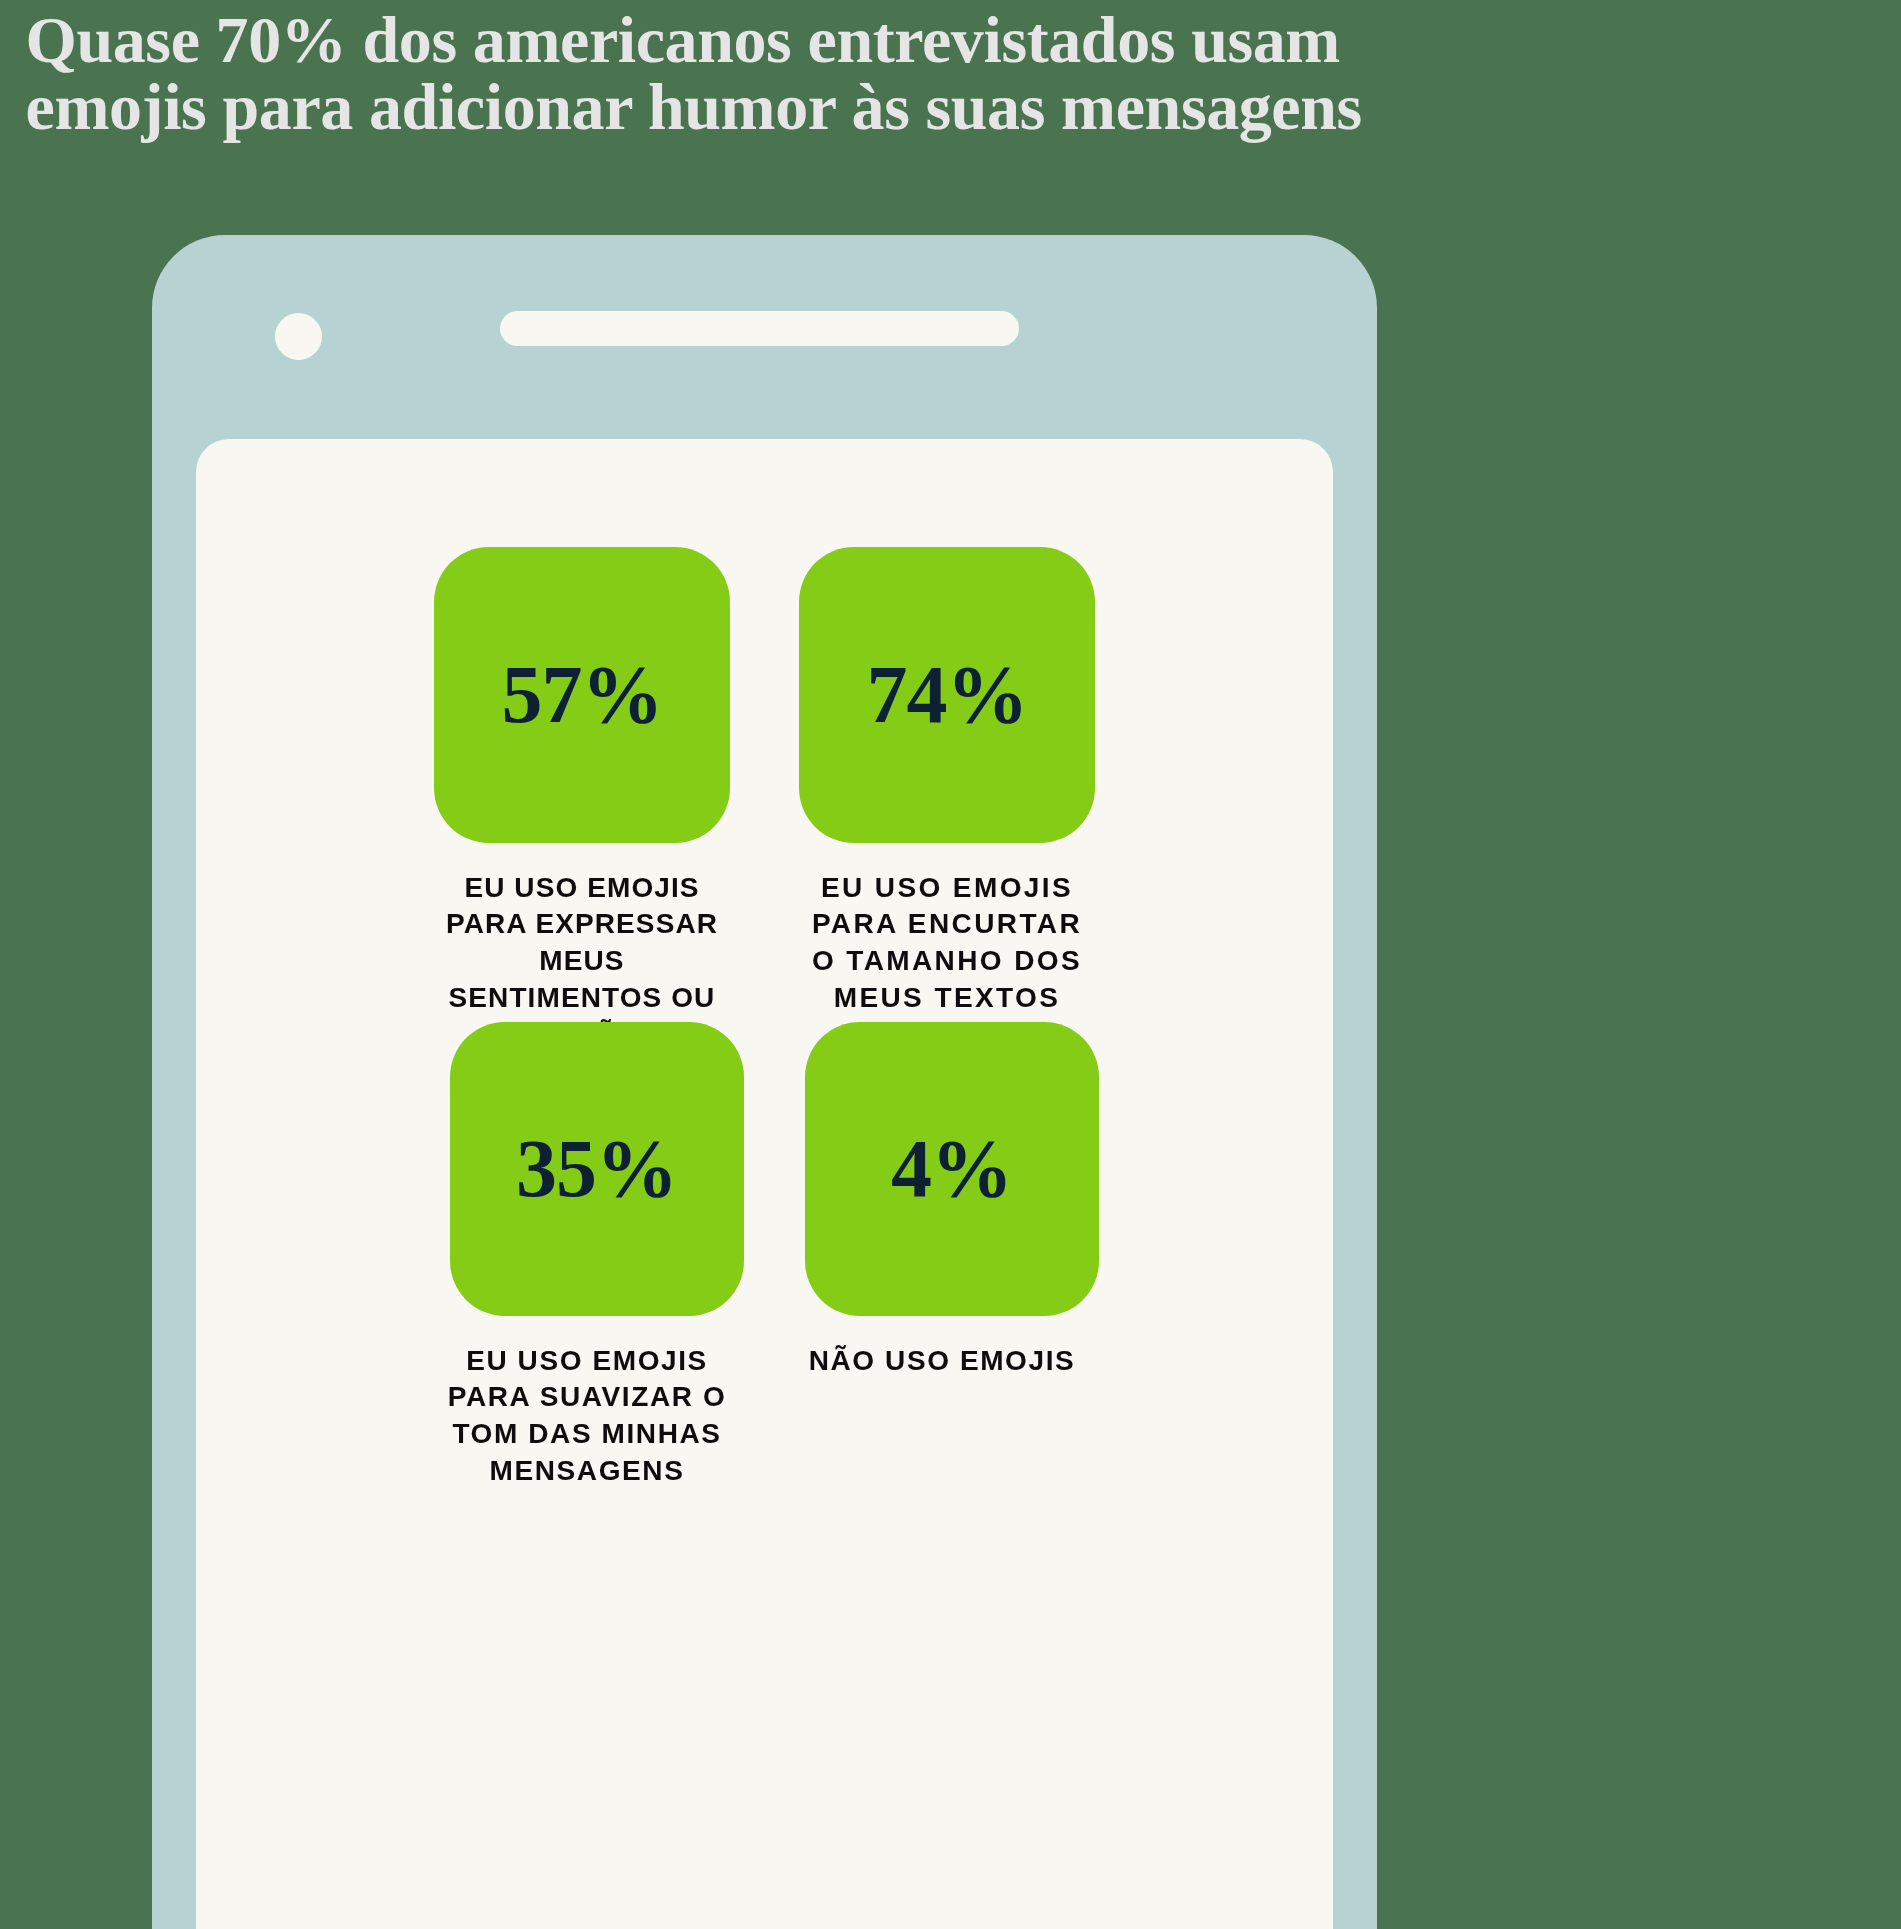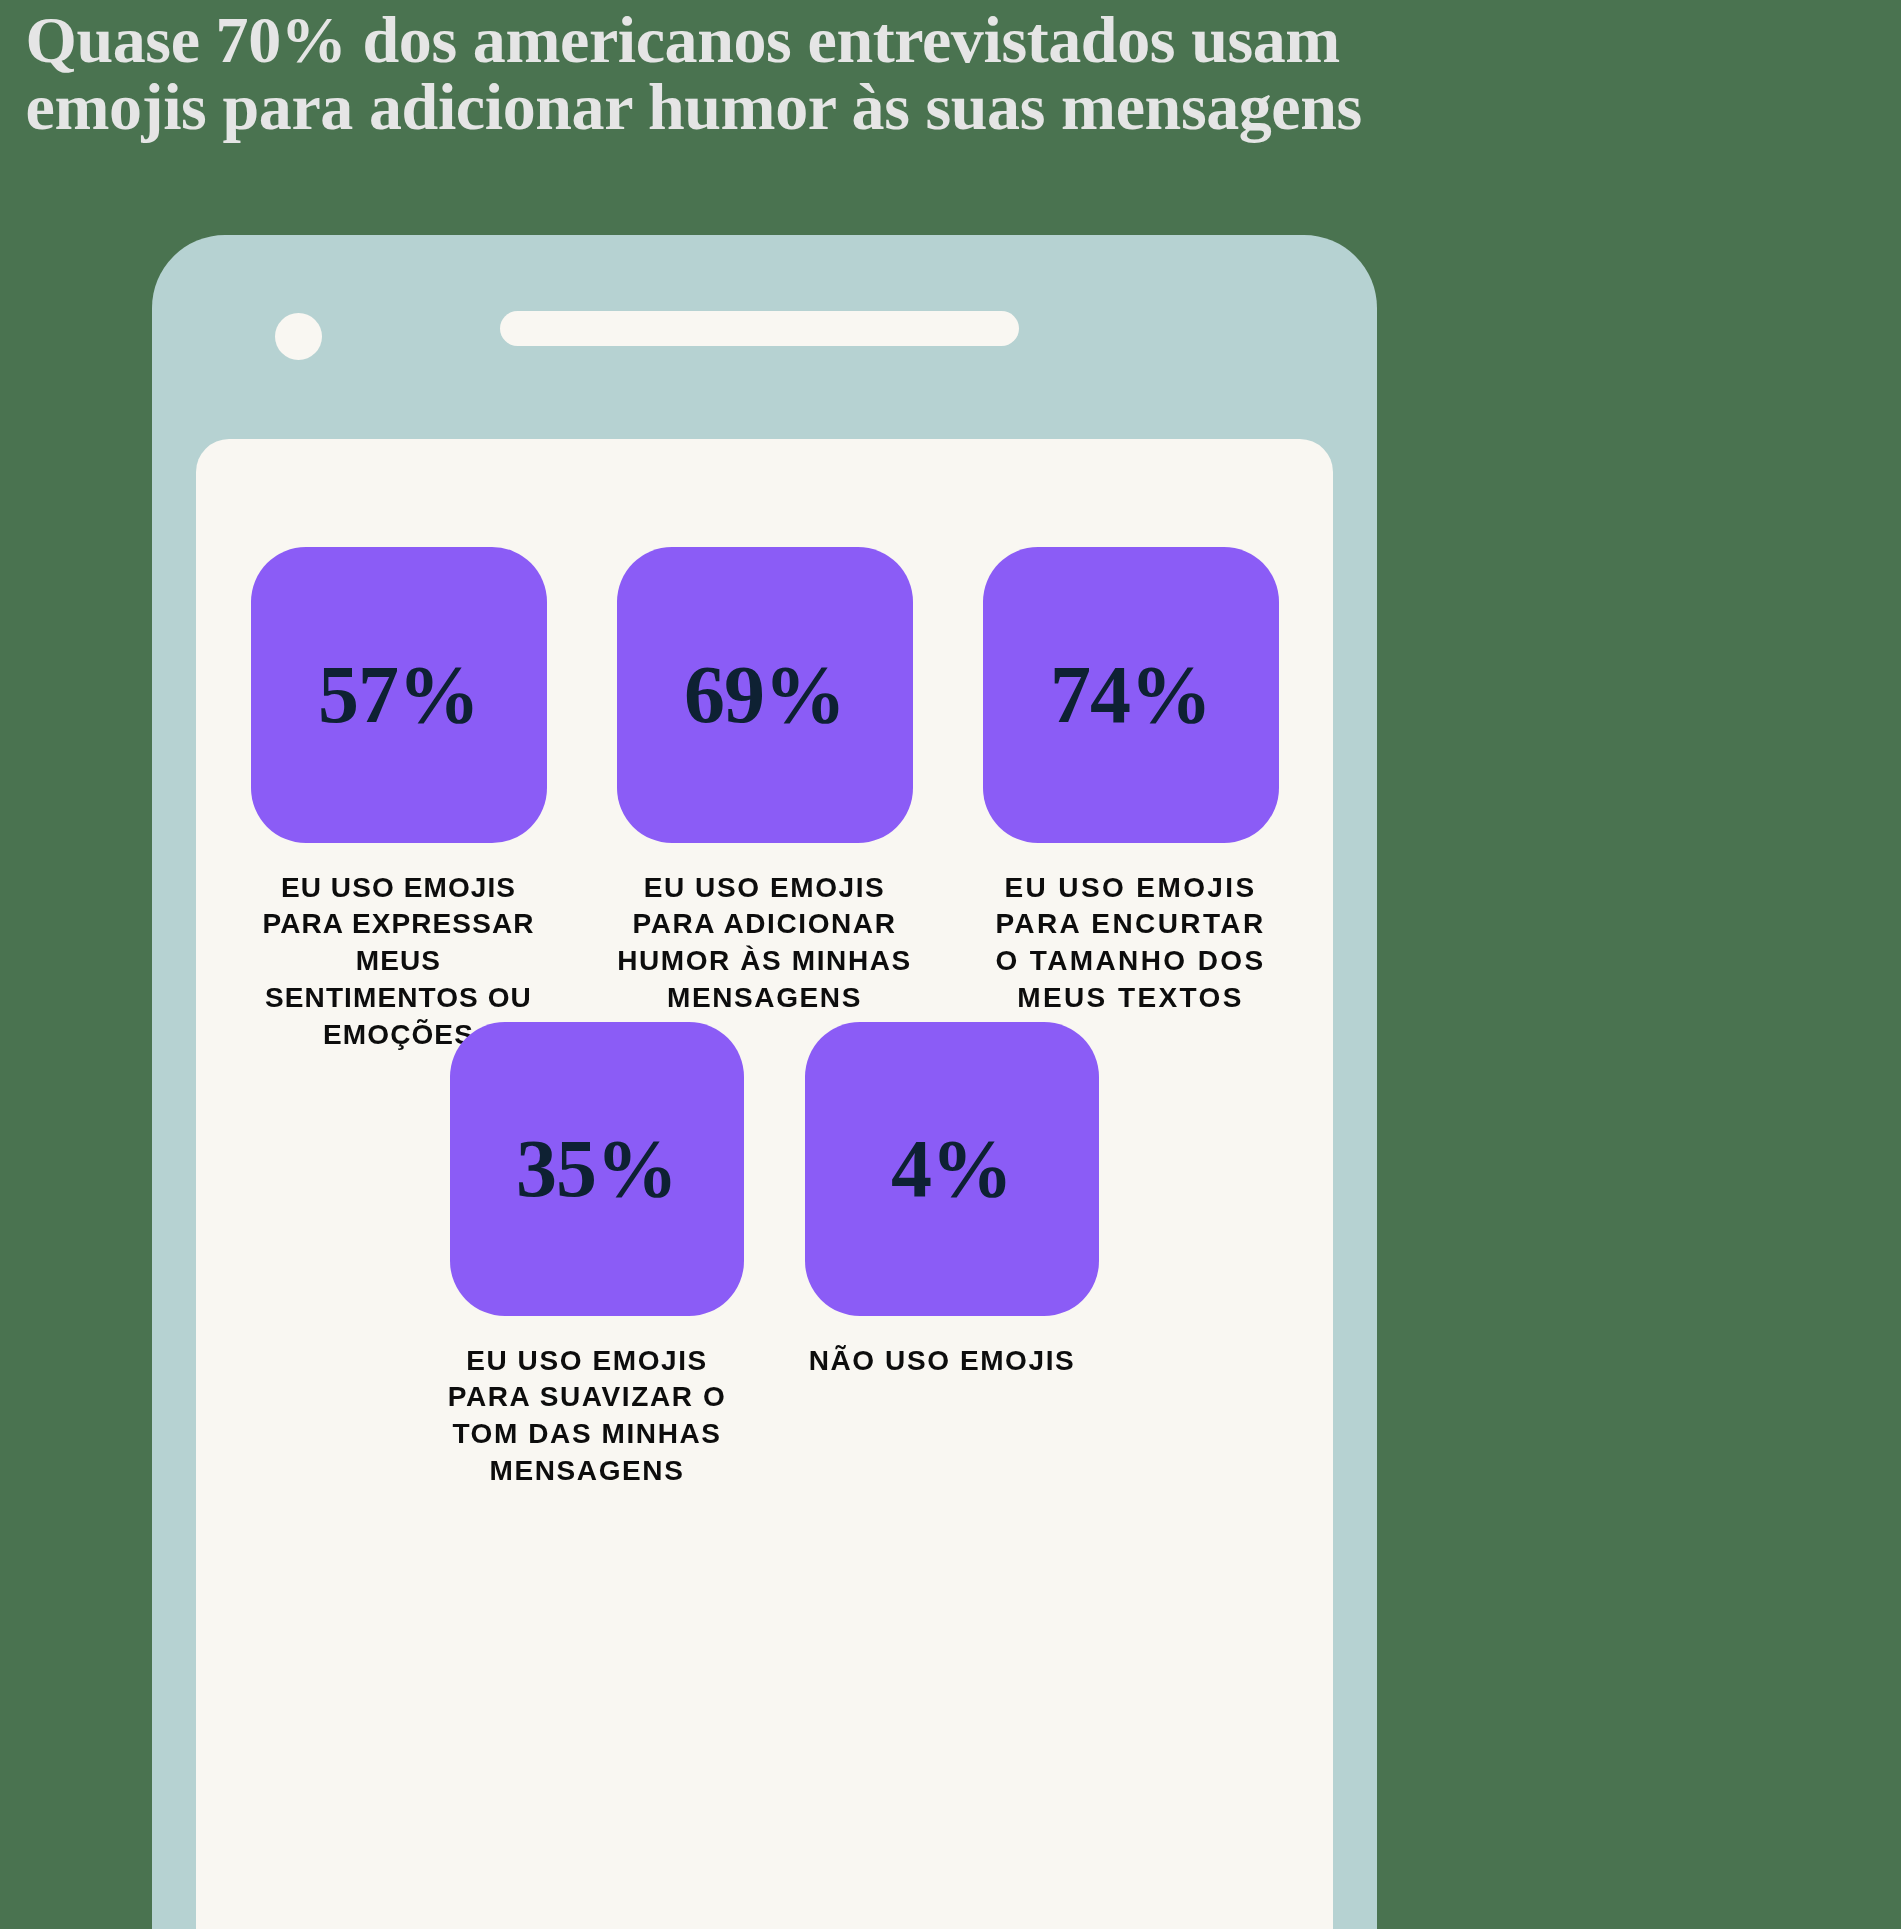--- a/index.html
+++ b/index.html
@@ -91,21 +91,21 @@
   .stat-item {
     display: flex;
     flex-direction: column;
     align-items: center;
   }
   .stat-item.w-wide  { width: 296px; }
   .stat-item.w-mid   { width: 298px; }
   .stat-item.w-small { width: 296px; }
 
   .stat-card {
-    background: #8b5cf6;
+    background: #84cc16;
     border-radius: 55px;
     display: flex;
     align-items: center;
     justify-content: center;
   }
   .card-top    { width: 296px; height: 296px; }
   .card-bottom { width: 294px; height: 294px; margin-left: 19px; }
 
   .stat-value {
     font-family: "Liberation Serif", serif;
@@ -145,26 +145,20 @@
 
     <div class="stat-row" id="row-top">
 
       <div class="stat-item w-wide">
         <div class="stat-card card-top">
           <span class="stat-value">57%</span>
         </div>
         <div class="stat-label tight">EU USO EMOJIS PARA EXPRESSAR MEUS SENTIMENTOS OU EMOÇÕES</div>
       </div>
 
-      <div class="stat-item w-mid">
-        <div class="stat-card card-top">
-          <span class="stat-value">69%</span>
-        </div>
-        <div class="stat-label">EU USO EMOJIS PARA ADICIONAR HUMOR ÀS MINHAS MENSAGENS</div>
-      </div>
 
       <div class="stat-item w-small">
         <div class="stat-card card-top">
           <span class="stat-value">74%</span>
         </div>
         <div class="stat-label loose">EU USO EMOJIS PARA ENCURTAR O TAMANHO DOS MEUS TEXTOS</div>
       </div>
 
     </div>
 

